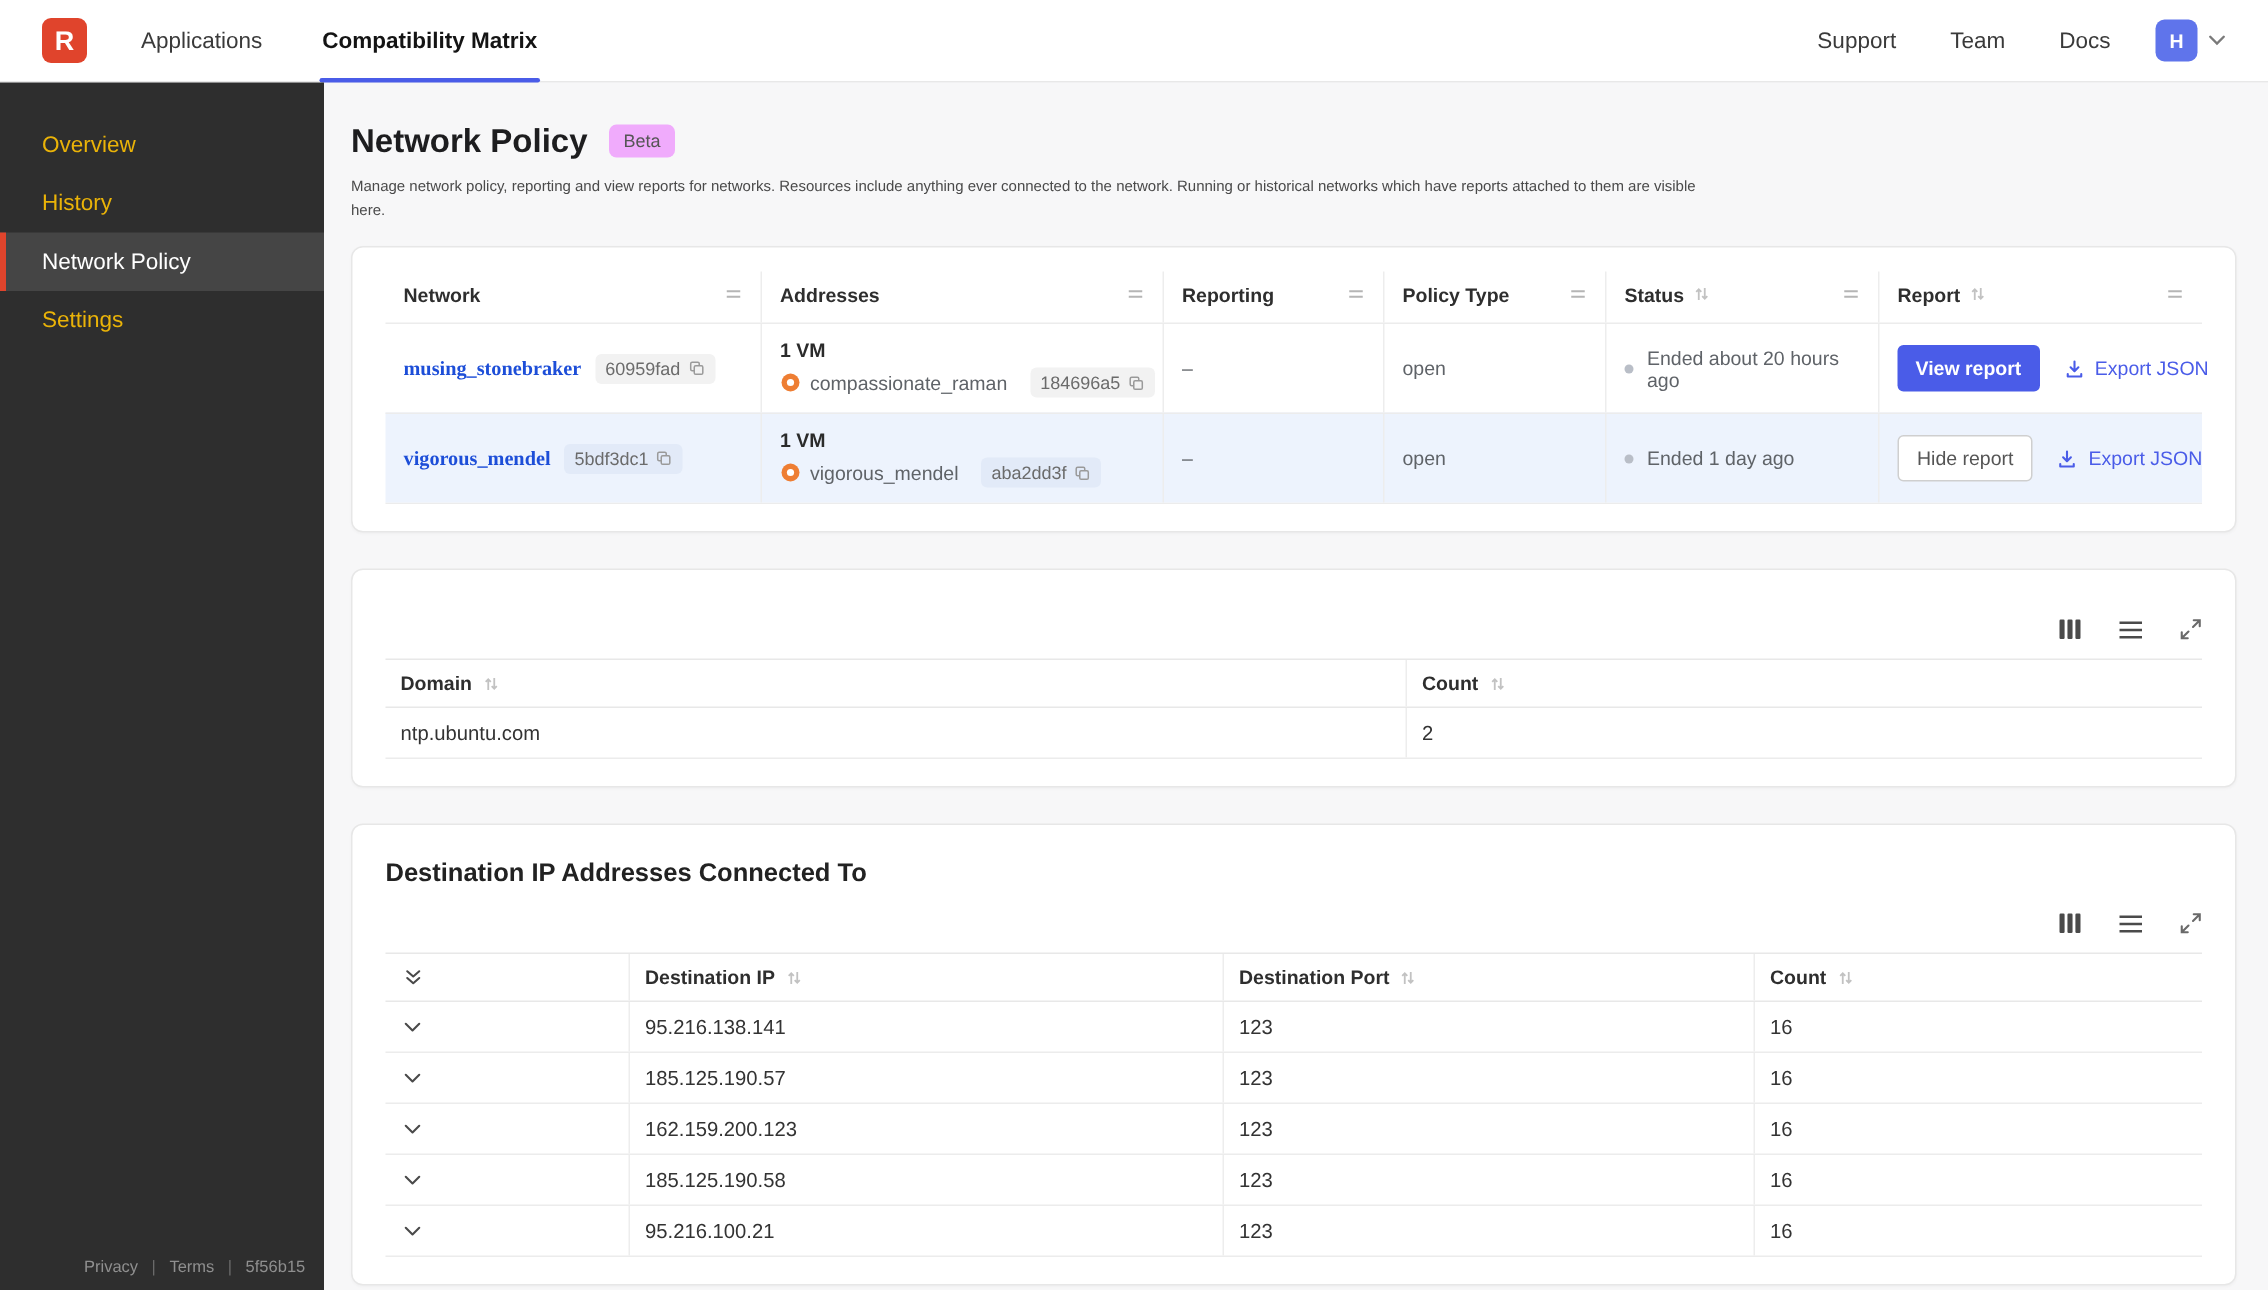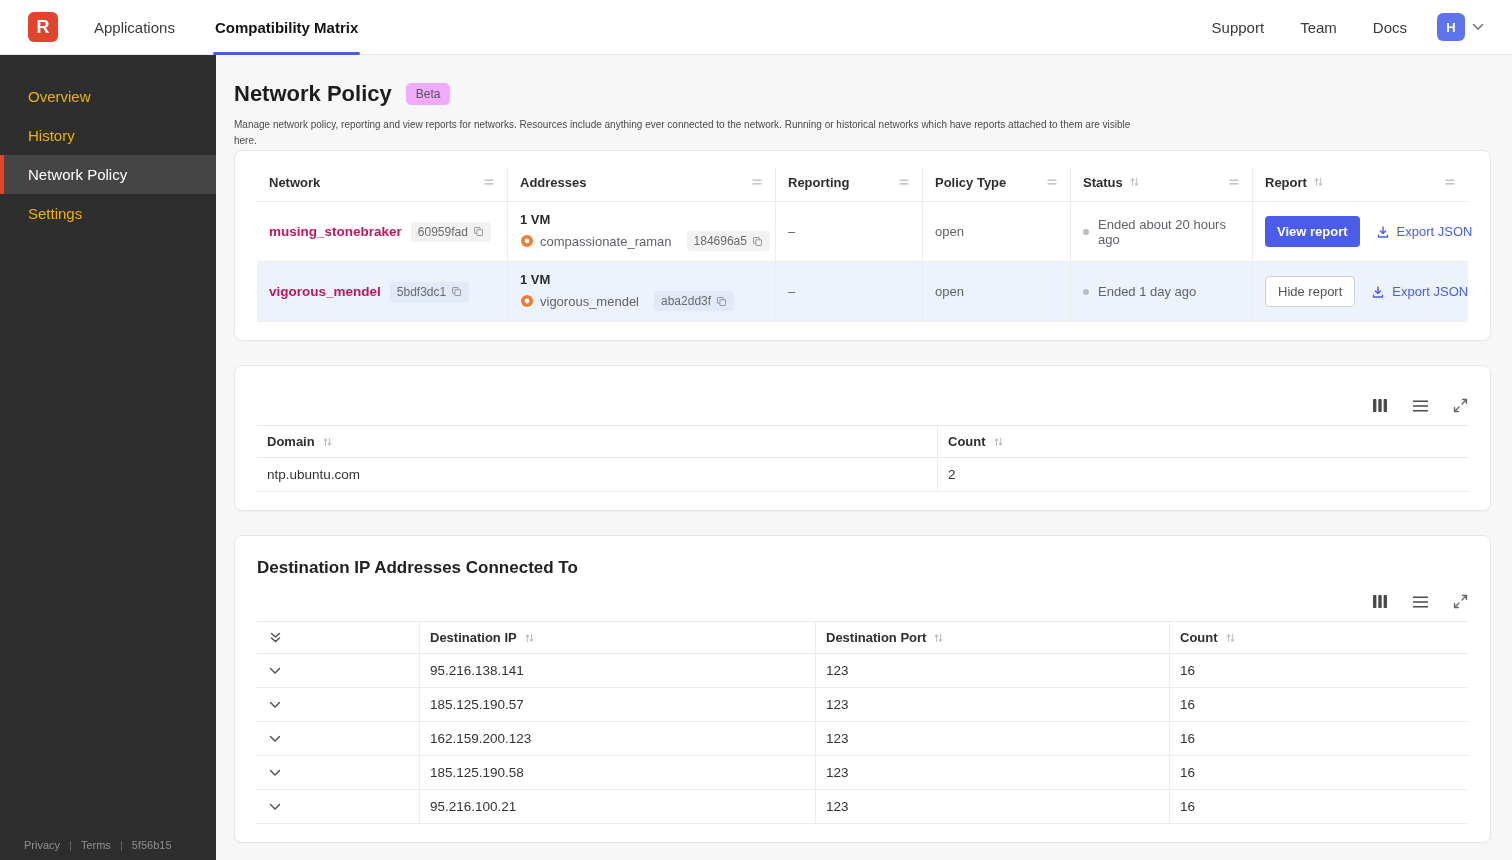--- a/index.html
+++ b/index.html
@@ -17,47 +17,47 @@
   .avatar { width: 28px; height: 28px; border-radius: 6px; background: #5f74eb; color: #fff; font-size: 13px; font-weight: 600; display: flex; align-items: center; justify-content: center; margin-left: 30px; cursor: pointer; }
   .avatar-chevron { margin-left: 7px; display: flex; align-items: center; cursor: pointer; }
 
   
   .layout { display: flex; height: 805px; }
 
   
   .sidebar { width: 216px; flex: 0 0 216px; background: #2e2e2e; position: relative; padding-top: 22px; }
   .side-item { padding: 11px 28px; font-size: 15px; color: #eab308; cursor: pointer; }
   .side-item.active { background: #454545; color: #fff; border-left: 4px solid #e0442c; padding-left: 24px; }
-  .side-footer { position: absolute; left: 24px; bottom: 9px; font-size: 11px; color: #8f8f8f; display: flex; align-items: center; gap: 9px; }
+  .side-footer { position: absolute; left: 56px; bottom: 9px; font-size: 11px; color: #8f8f8f; display: flex; align-items: center; gap: 9px; }
   .side-footer .sep { color: #6a6a6a; }
 
   
   .main { flex: 1; padding: 26px 21px 0 18px; overflow: hidden; }
   .title-row { display: flex; align-items: center; gap: 14px; }
   .page-title { font-size: 22px; font-weight: 700; color: #1d1d1f; }
   .beta-badge { background: #f0abfc; color: #555; font-size: 12px; padding: 4px 10px; border-radius: 5px; text-align: right; }
   .page-desc { margin-top: 10px; font-size: 10px; line-height: 1.55; color: #4a4a4a; max-width: 900px; }
 
-  .card { background: #fff; border: 1px solid #e7e7e7; border-radius: 8px; padding: 16px 22px 18px 22px; margin-top: 2px; box-shadow: 0 1px 2px rgba(0,0,0,.03); }
+  .card { background: #fff; border: 1px solid #e7e7e7; border-radius: 8px; padding: 16px 22px 18px 22px; margin-top: 16px; box-shadow: 0 1px 2px rgba(0,0,0,.03); }
   .card + .card { margin-top: 24px; }
   .card-title { font-size: 17px; font-weight: 700; color: #222; padding-top: 6px; }
   .view-icons { display: flex; justify-content: flex-end; gap: 24px; margin-top: 16px; margin-bottom: 12px; }
   .view-icons .vicon { cursor: pointer; display: flex; align-items: center; }
 
   
   .ngrid { display: grid; grid-template-columns: 250px 268px 147px 148px 182px 1fr; align-items: stretch; }
   .ngrid .c { padding: 0 12px; display: flex; align-items: center; min-height: 34px; }
   .ngrid .c + .c { border-left: 1px solid #ededed; }
   .nhead .c { font-size: 13px; font-weight: 700; color: #2e2e2e; justify-content: space-between; padding-top: 4px; padding-bottom: 8px; }
   .hlabel { display: flex; align-items: center; gap: 6px; }
   .nrow { border-top: 1px solid #ececec; }
   .ntable { border-bottom: 1px solid #ececec; }
   .nrow .c { padding-top: 10px; padding-bottom: 10px; font-size: 13px; color: #5f6368; }
   .nrow.highlight { background: #edf3fd; }
-  .netname { font-size: 13.5px; font-weight: 700; color: #be185d; }
+  .netname { font-size: 13.5px; font-weight: 700; color: #1d4ed8; font-family: Liberation Serif, serif; }
   .id-badge { background: #f2f2f2; color: #6b6b6b; font-size: 12px; padding: 3px 7px; border-radius: 4px; margin-left: 9px; display: inline-flex; align-items: center; gap: 5px; }
   .nrow.highlight .id-badge { background: #e2eaf8; }
   .res-cell { flex-direction: column; align-items: flex-start !important; justify-content: center; gap: 4px; }
   .vm-count { font-size: 13px; color: #2b2b2b; font-weight: 600; }
   .res-line { display: flex; align-items: center; gap: 6px; font-size: 13px; color: #5f6368; }
   .status-cell { gap: 9px; }
   .dot { width: 6px; height: 6px; border-radius: 50%; background: #b9bec7; flex: 0 0 auto; }
   .report-cell { gap: 16px; }
   .btn-primary { background: #4a5ce8; color: #fff; border: none; border-radius: 4px; padding: 8px 12px; font-size: 13px; font-weight: 600; cursor: pointer; font-family: inherit; white-space: nowrap; }
   .btn-secondary { background: #fff; color: #555; border: 1px solid #cfcfcf; border-radius: 4px; padding: 7px 12px; font-size: 13px; font-weight: 500; cursor: pointer; font-family: inherit; white-space: nowrap; }

